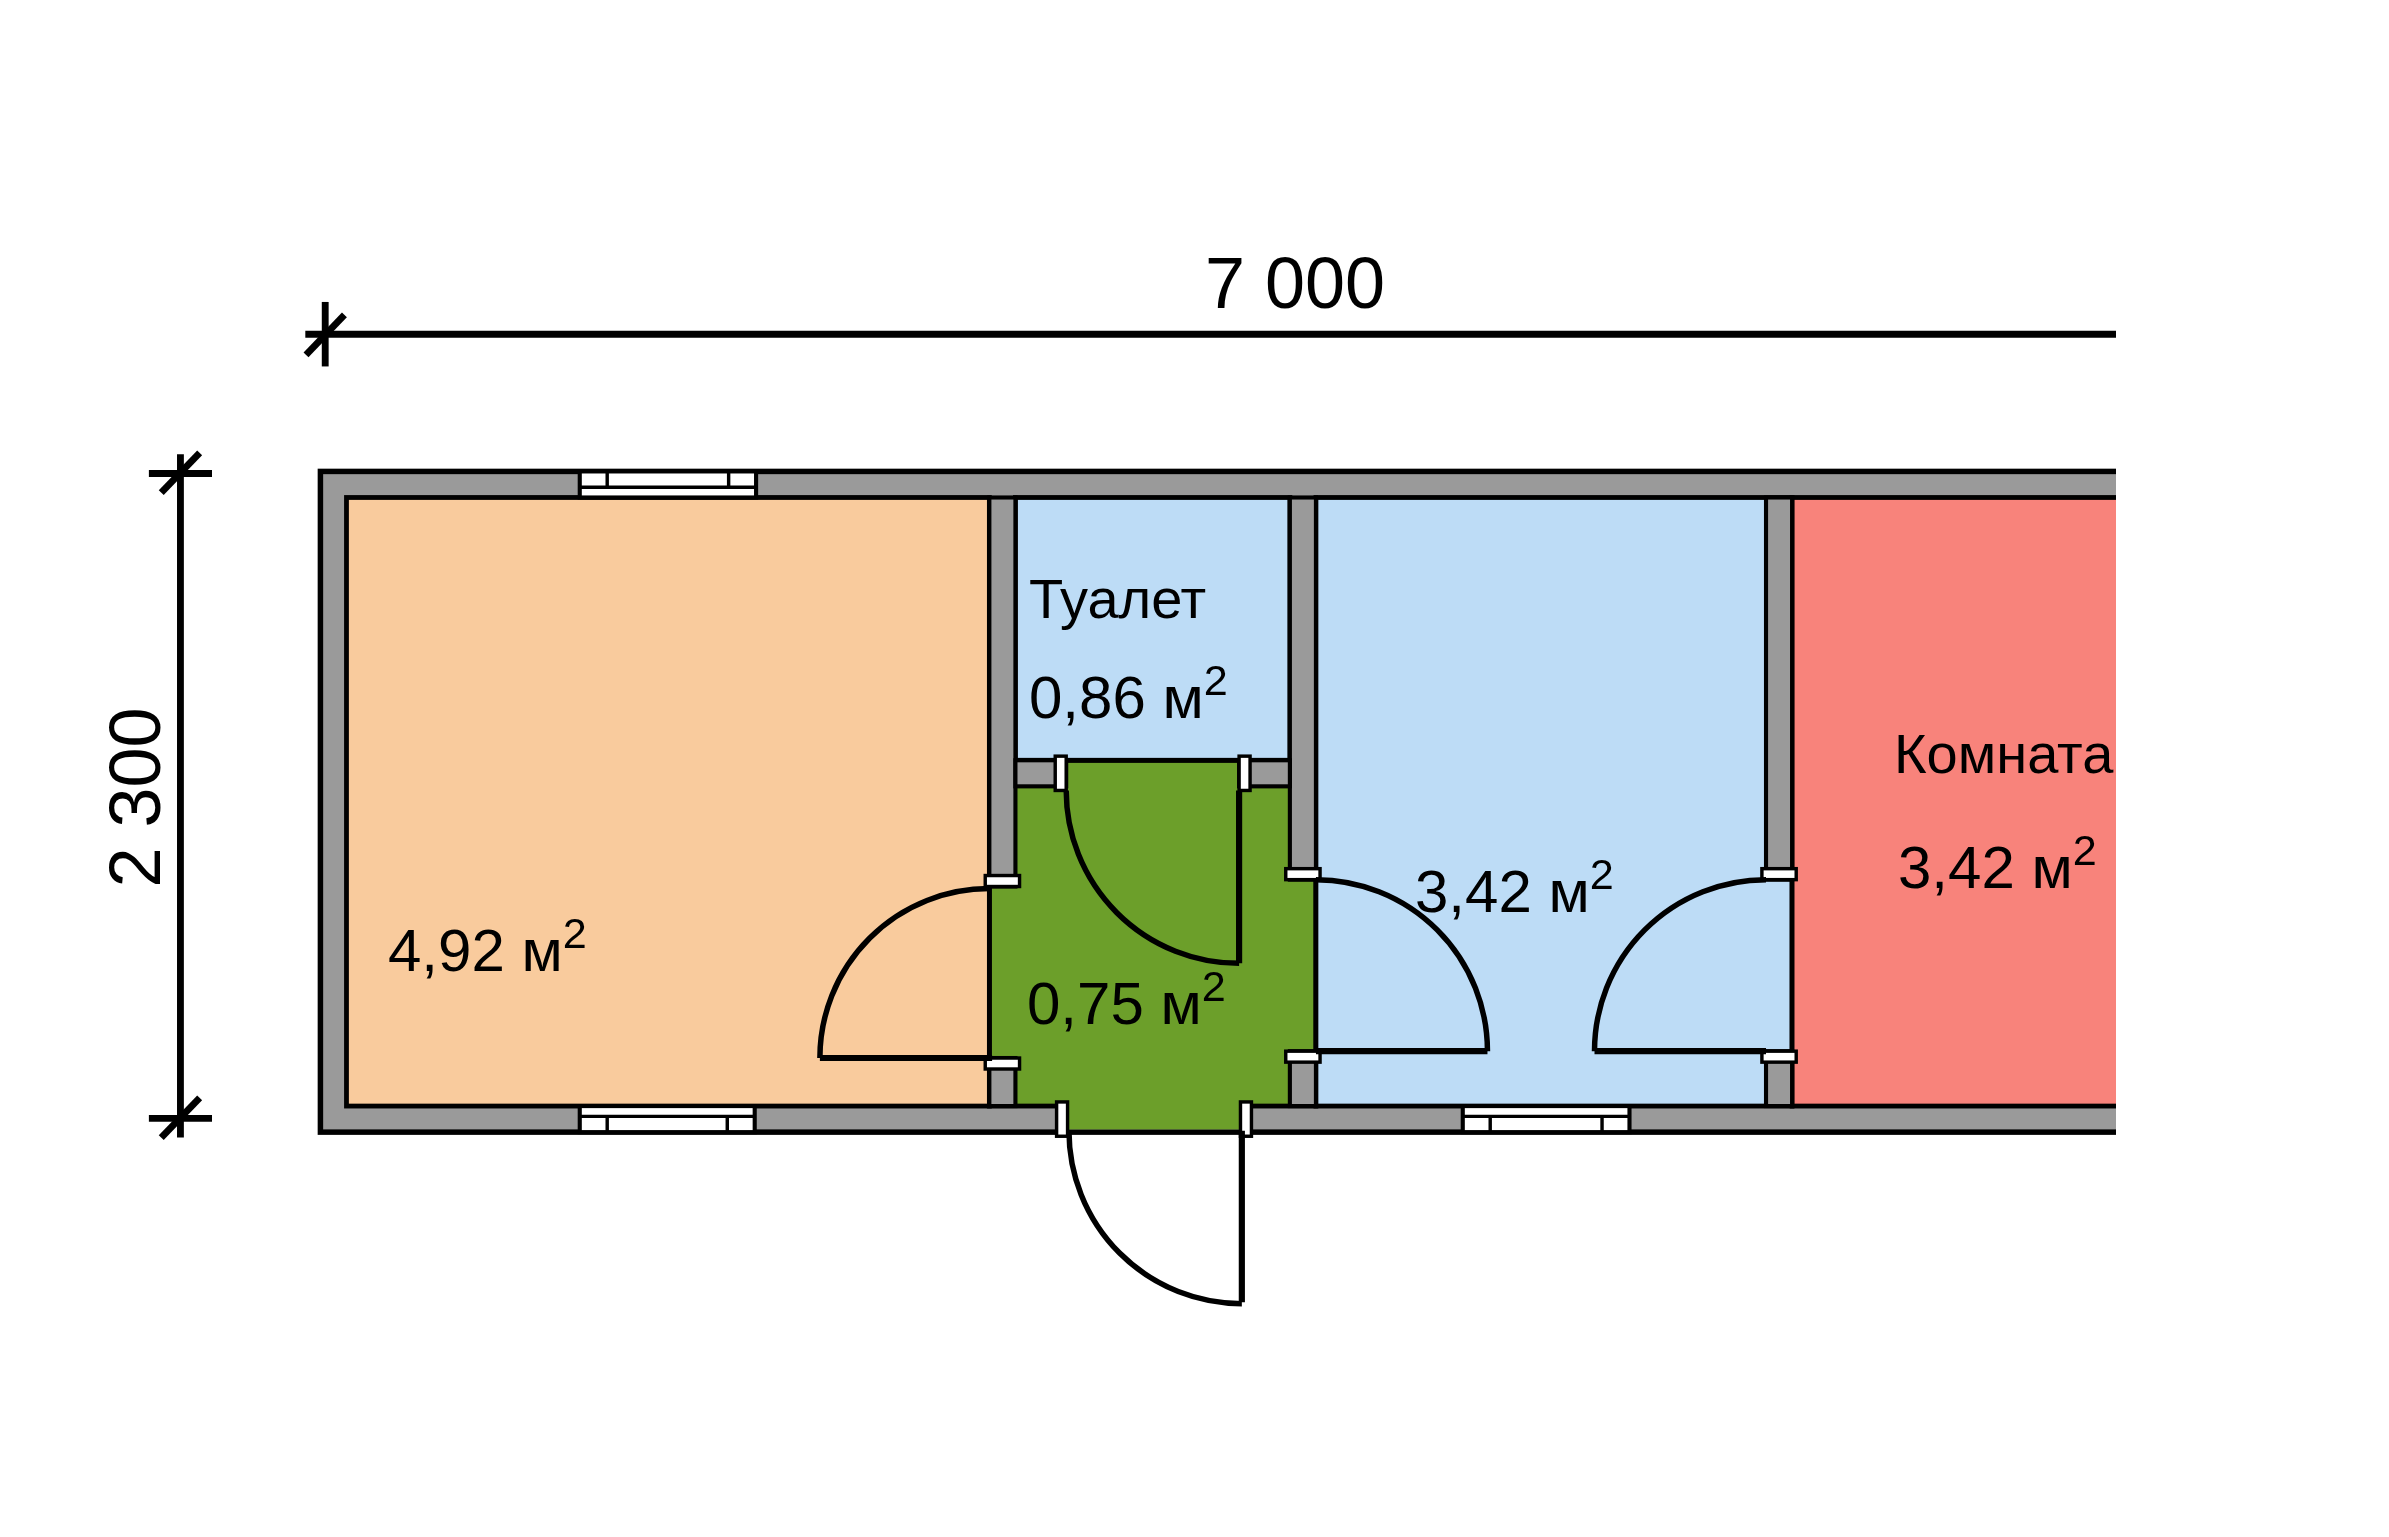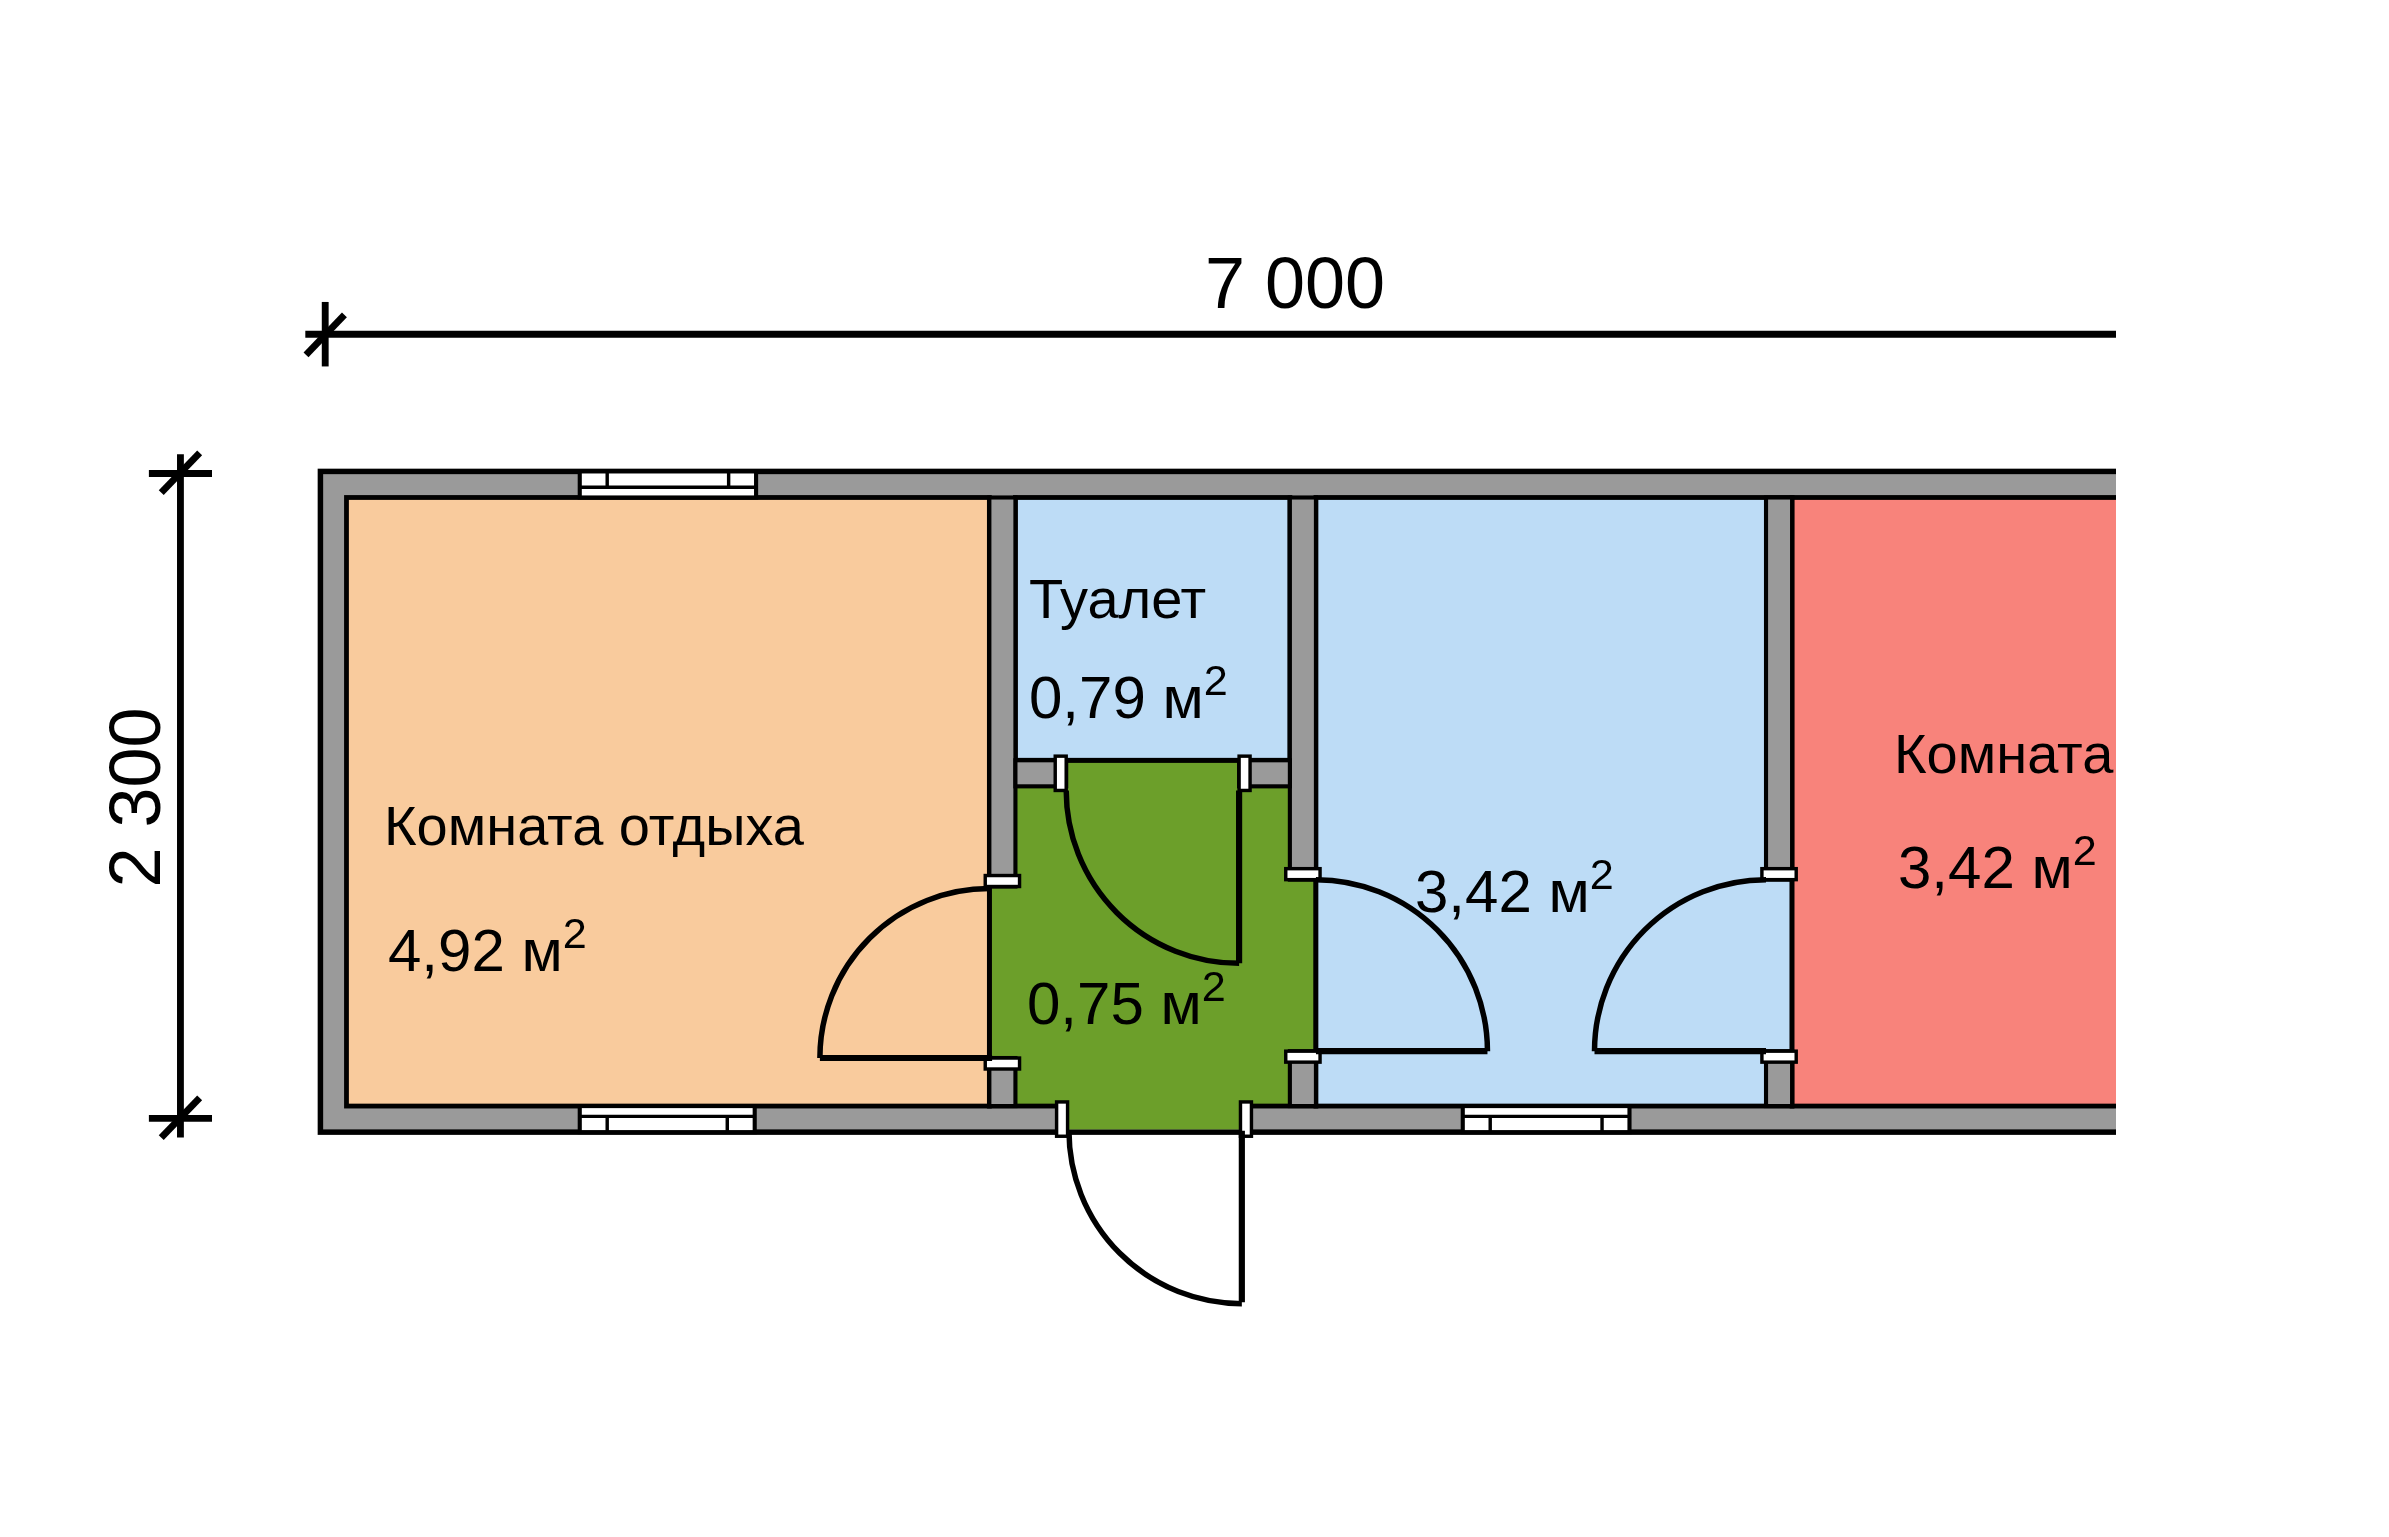--- a/index.html
+++ b/index.html
@@ -125,28 +125,27 @@
       <line x1="235" y1="718" x2="291" y2="660" stroke="#000" stroke-width="10"></line>
       <line x1="217" y1="1630" x2="309" y2="1630" stroke="#000" stroke-width="10"></line>
       <line x1="235" y1="1658" x2="291" y2="1600" stroke="#000" stroke-width="10"></line>
     </g>
   </svg>
 
   <div class="lbl dim-text" id="dim-width-label" style="left:1151px;top:247px;width:288px;">7 000</div>
 
   <div class="lbl dim-text" id="dim-height-label" style="left:-36px;top:760px;">2 300</div>
 
-  <div class="lbl room-name" style="left:384px;top:797px;">Комната отдыха</div>
   <div class="lbl room-area" style="left:388px;top:913px;">
     <span>4,92 м</span><sup>2</sup>
   </div>
 
   <div class="lbl room-name" style="left:1029px;top:570px;">Туалет</div>
   <div class="lbl room-area" style="left:1029px;top:660px;">
-    <span>0,79 м</span><sup>2</sup>
+    <span>0,86 м</span><sup>2</sup>
   </div>
 
   <div class="lbl room-area" style="left:1027px;top:966px;">
     <span>0,75 м</span><sup>2</sup>
   </div>
 
   <div class="lbl room-area" style="left:1415px;top:854px;">
     <span>3,42 м</span><sup>2</sup>
   </div>
 

